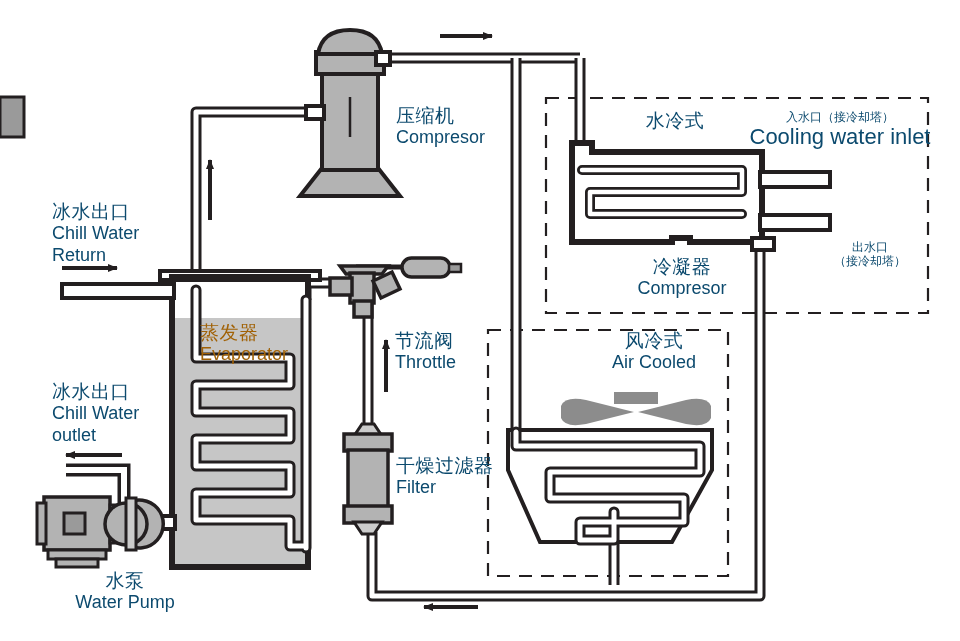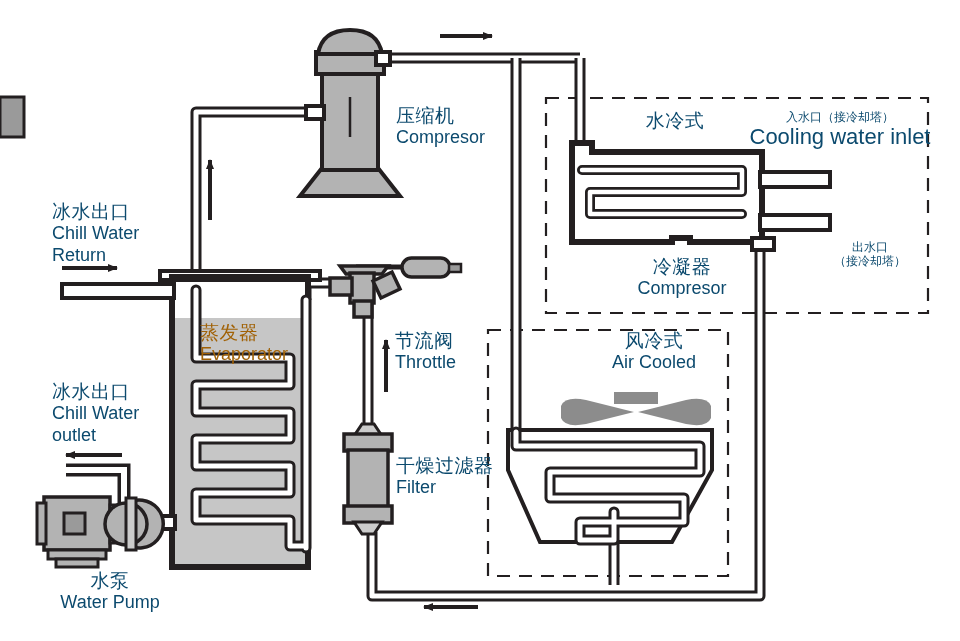--- a/index.html
+++ b/index.html
@@ -221,21 +221,21 @@
     <div class="en">Chill Water</div>
     <div class="en">Return</div>
   </div>
 
   <div class="lbl" style="left:52px;top:381px;">
     <div class="cn">冰水出口</div>
     <div class="en">Chill Water</div>
     <div class="en">outlet</div>
   </div>
 
-  <div class="lbl ctr" style="left:40px;top:570px;width:140px;">
+  <div class="lbl ctr" style="left:55px;top:570px;width:140px;">
     <div class="cn">水泵</div>
     <div class="en">Water Pump</div>
   </div>
 
   <div class="lbl evap-lbl" style="left:200px;top:322px;">
     <div class="cn">蒸发器</div>
     <div class="en">Evaporator</div>
   </div>
 
   <div class="lbl" style="left:396px;top:105px;">

